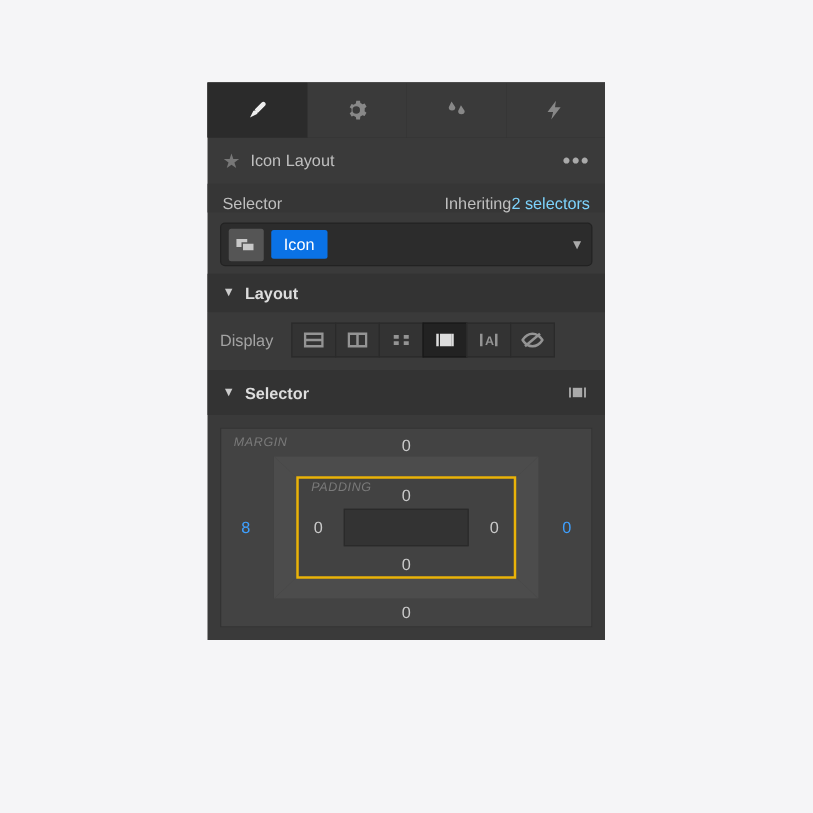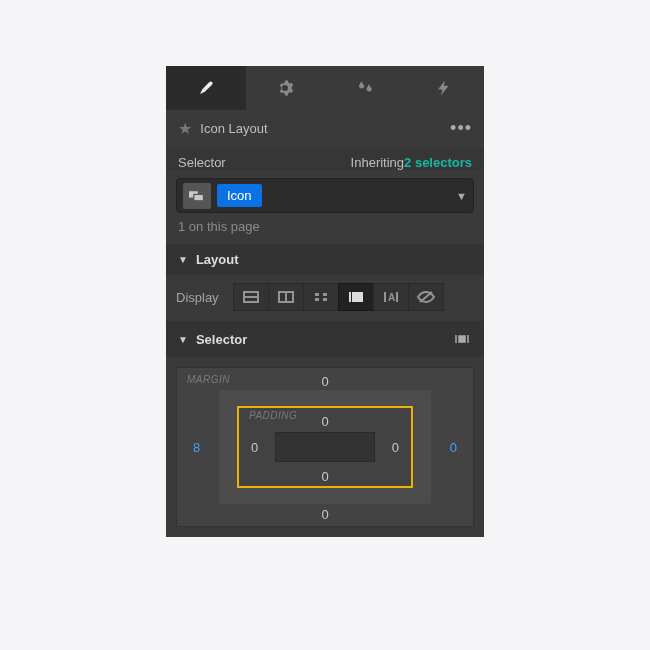--- a/index.html
+++ b/index.html
@@ -26,21 +26,21 @@
   .tab.active { background: #2b2b2b; color: #eee; }
   .tab svg, .tab .glyph { width: 18px; height: 18px; }
   
   .row { display: flex; align-items: center; padding: 8px 12px; }
   .row.dark { background: #363636; }
   .row.head { background: #333333; font-weight: 600; color: #ddd; }
   .star { color: #777; margin-right: 8px; font-size: 16px; }
   .dots { margin-left: auto; color: #aaa; font-size: 18px; letter-spacing: 1px; }
   .tri { margin-right: 8px; color: #ccc; font-size: 10px; }
   .spacer { flex: 1; }
-  .orange { color: #14b8a6; font-weight: bold; }
+  .orange { color: #7dd3fc; }
   
   .selbox {
     margin: 8px 10px 6px;
     background: #2c2c2c;
     border: 1px solid #222;
     border-radius: 4px;
     display: flex; align-items: center;
     padding: 4px 6px;
     height: 35px;
   }
@@ -178,21 +178,20 @@
     <div class="selbox">
       <div class="picker-btn">
         <svg width="16" height="14" viewBox="0 0 20 16" fill="#c8c8c8">
             <rect x="0" y="2" width="11" height="8"></rect>
             <rect x="6" y="6" width="12" height="8" fill="#c8c8c8" stroke="#555" stroke-width="1.5"></rect>
           </svg>
       </div>
       <span class="token">Icon</span>
       <span class="dropdown-arrow">▼</span>
     </div>
-    <div class="subtext">1 on this page</div>
   </div>
 
   <div class="row head">
     <span class="tri">▼</span>
     <span>Layout</span>
   </div>
 
   <div class="display-row">
     <span class="lbl">Display</span>
     <div class="btngrp">

